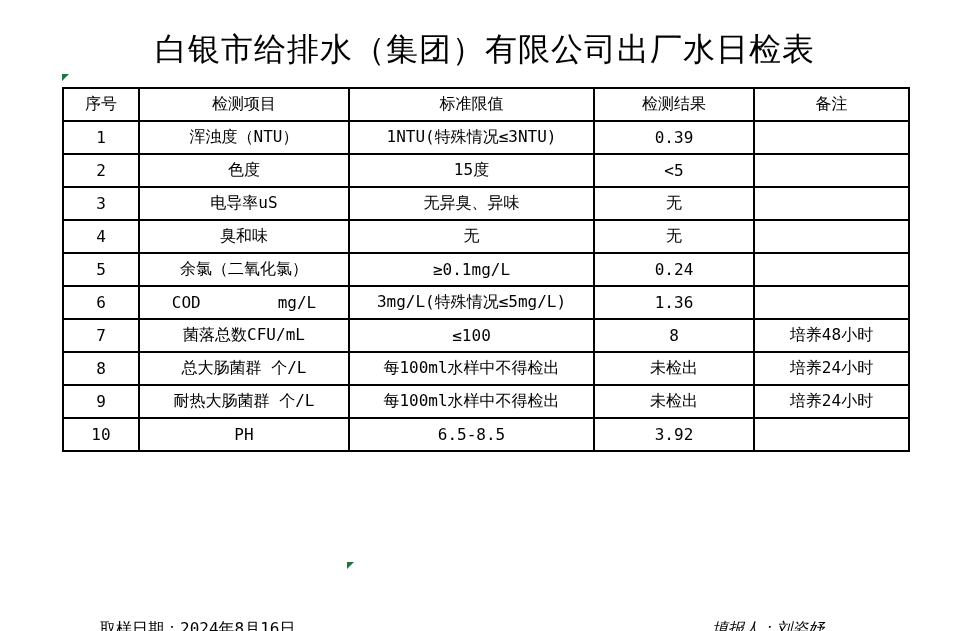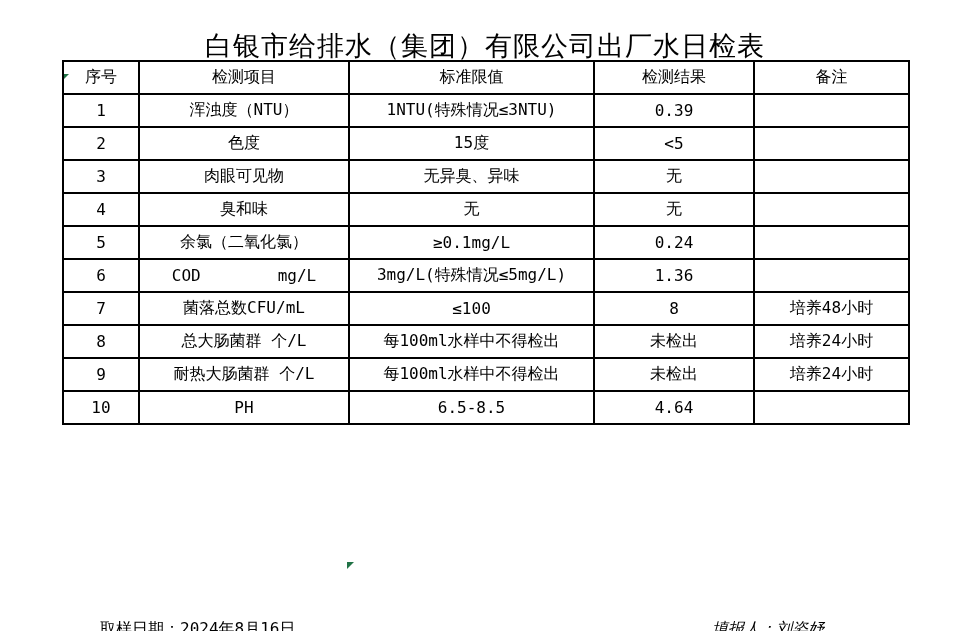--- a/index.html
+++ b/index.html
@@ -13,30 +13,30 @@
     position: relative;
     overflow: hidden;
   }
   .title {
     position: absolute;
     top: 28px;
     left: 62px;
     width: 846px;
     margin: 0;
     text-align: center;
-    font-size: 27px;
+    font-size: 32px;
     font-weight: normal;
     letter-spacing: 1px;
     font-family: "DejaVu Serif", "Liberation Serif", serif;
     white-space: nowrap;
   }
   table.inspection {
     position: absolute;
     left: 62px;
-    top: 60px;
+    top: 87px;
     width: 846px;
     border-collapse: collapse;
     table-layout: fixed;
   }
   table.inspection th,
   table.inspection td {
     border: 2px solid #000000;
     height: 33px;
     padding: 0 2px;
     text-align: center;
@@ -108,21 +108,21 @@
     </tr>
     <tr>
       <td>2</td>
       <td>色度</td>
       <td>15度</td>
       <td>&lt;5</td>
       <td></td>
     </tr>
     <tr>
       <td>3</td>
-      <td>肉眼可见物</td>
+      <td>电导率uS</td>
       <td>无异臭、异味</td>
       <td>无</td>
       <td></td>
     </tr>
     <tr>
       <td>4</td>
       <td>臭和味</td>
       <td>无</td>
       <td>无</td>
       <td></td>
@@ -159,21 +159,21 @@
       <td>9</td>
       <td>耐热大肠菌群 个/L</td>
       <td>每100ml水样中不得检出</td>
       <td>未检出</td>
       <td>培养24小时</td>
     </tr>
     <tr>
       <td>10</td>
       <td>PH</td>
       <td>6.5-8.5</td>
-      <td>4.64</td>
+      <td>3.92</td>
       <td></td>
     </tr>
   </tbody>
 </table>
 
 <div class="green-marker marker-bottom"></div>
 
 <div class="footer">
   <span class="f-item f-sample">取样日期：2024年8月16日</span>
   <span class="f-item f-report">填报人：刘姿妤</span>

